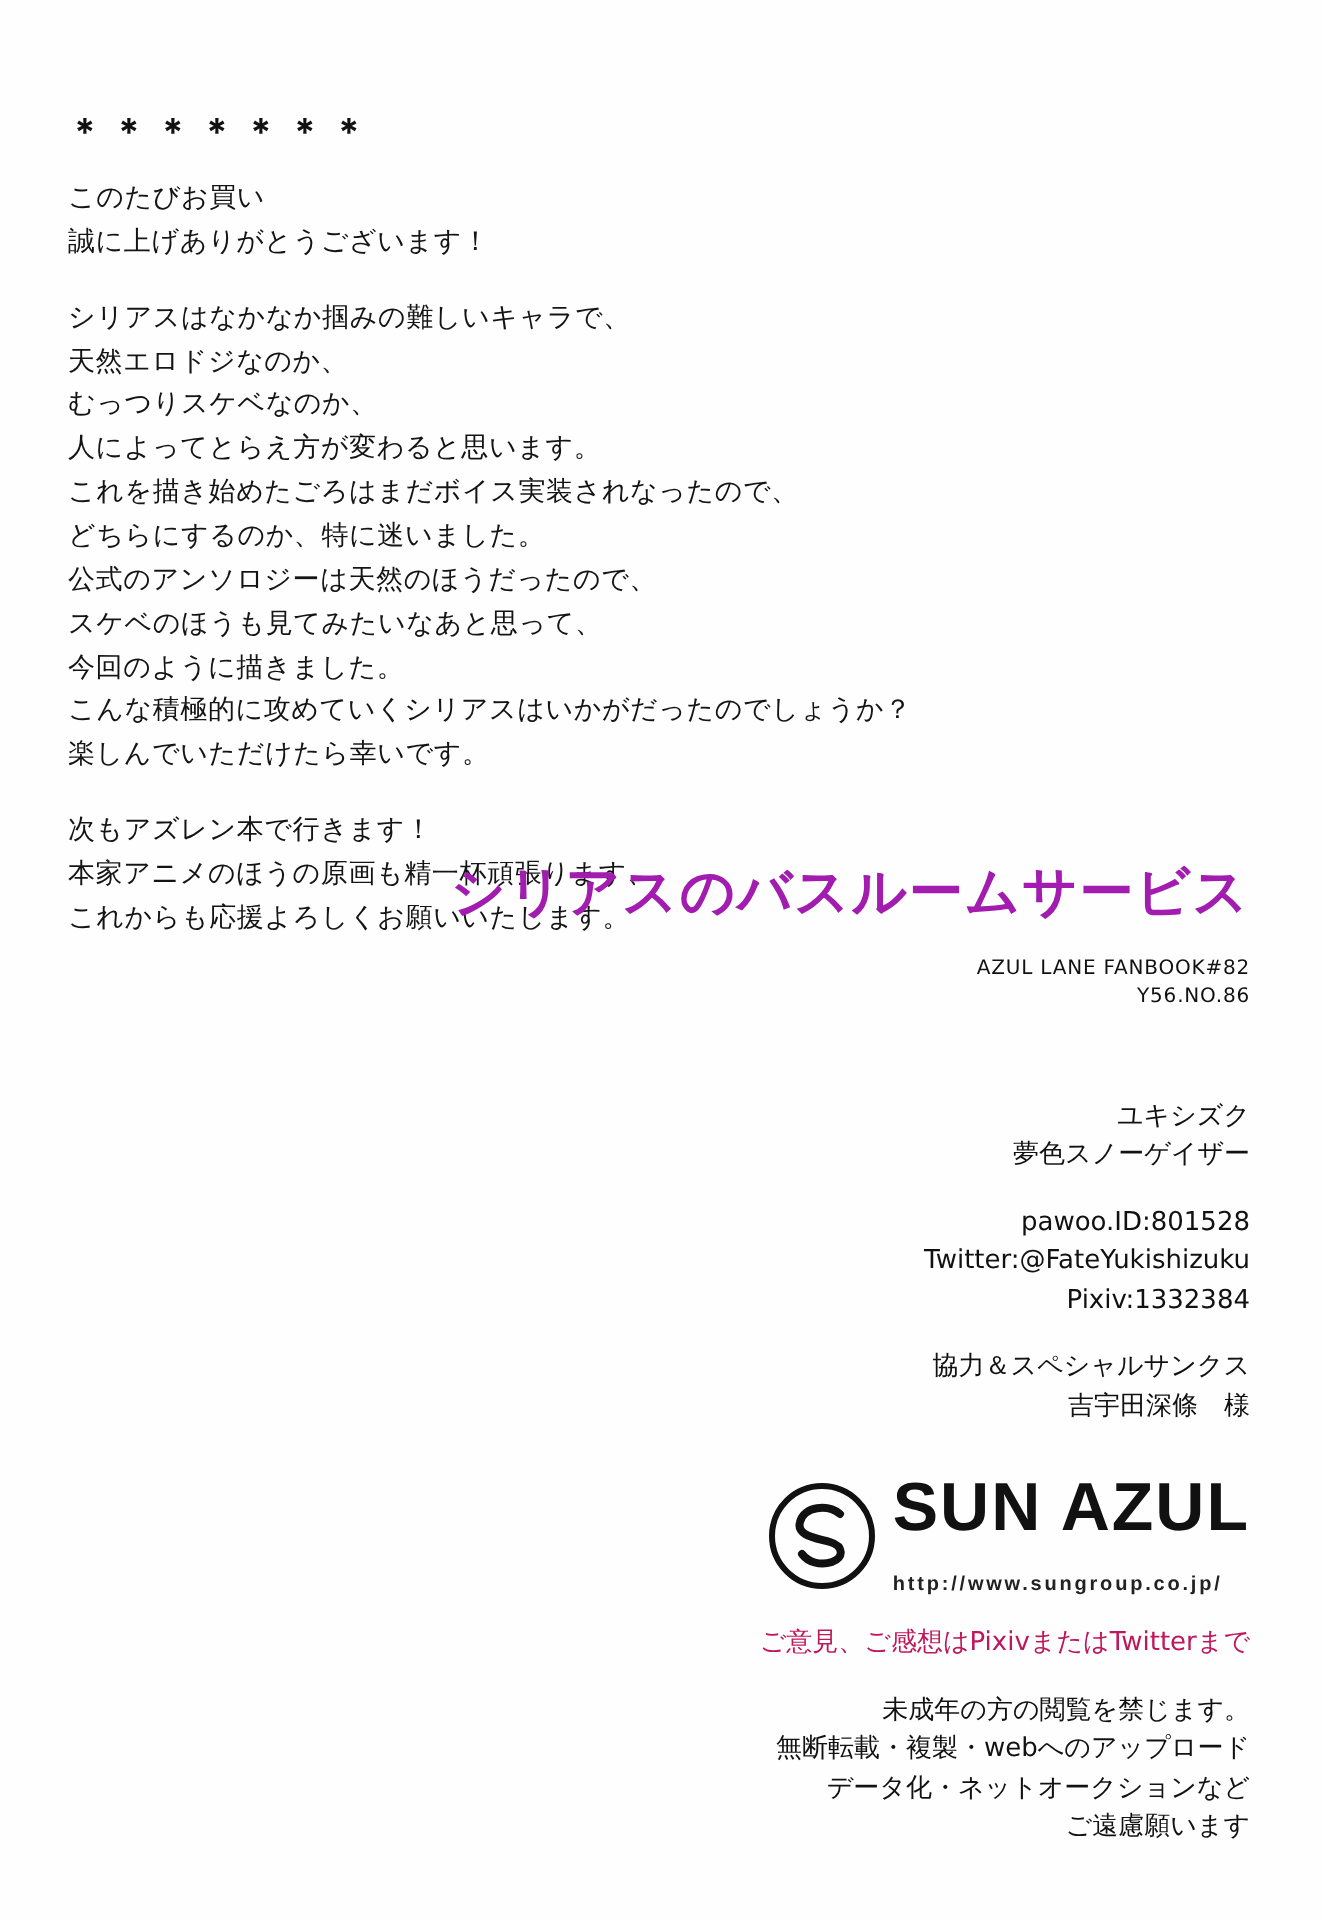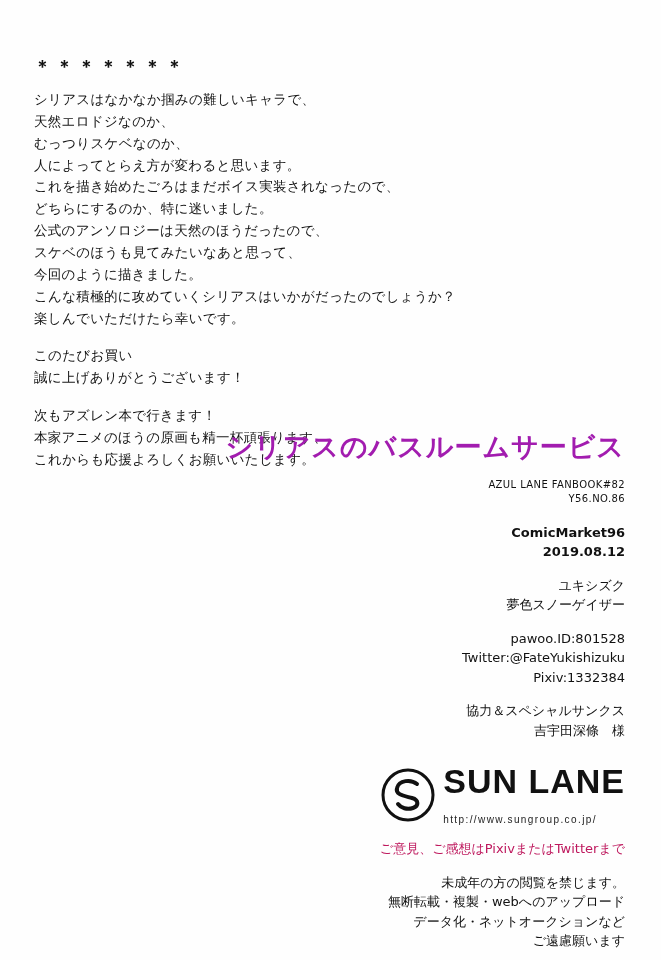--- a/index.html
+++ b/index.html
@@ -59,21 +59,21 @@
     letter-spacing: 1px;
     color: #a21caf;
     line-height: 1.1;
     margin-bottom: 16px;
   }
   .meta-small {
     font-size: 10px;
     line-height: 1.45;
     color: #111;
     letter-spacing: 0.4px;
-    margin-bottom: 16px;
+    margin-bottom: 28px;
   }
   .meta-line {
     font-size: 13px;
     line-height: 1.5;
     color: #111;
   }
   .block-gap { height: 14px; }
   .meta-bold { font-weight: bold; }
 
   
@@ -100,20 +100,21 @@
     line-height: 1;
     color: #111;
     font-family: "Liberation Sans", sans-serif;
   }
   .logo-url {
     font-size: 10px;
     letter-spacing: 1.4px;
     color: #222;
     margin-top: 16px;
     font-family: "Liberation Sans", sans-serif;
+    font-weight: bold;
   }
 
   .footer-note {
     font-size: 13px;
     line-height: 1.5;
     color: #be185d;
     margin-top: 14px;
   }
   .warning {
     font-size: 13px;
@@ -122,51 +123,47 @@
     margin-top: 14px;
   }
 </style>
 </head>
 <body>
 
 <div class="page">
 
   <div class="afterword">
     <div class="stars">＊＊＊＊＊＊＊</div>
+    <p class="aw-para">このたびお買い
+誠に上げありがとうございます！</p>
     <p class="aw-para">シリアスはなかなか掴みの難しいキャラで、
 天然エロドジなのか、
 むっつりスケベなのか、
 人によってとらえ方が変わると思います。
 これを描き始めたごろはまだボイス実装されなったので、
 どちらにするのか、特に迷いました。
 公式のアンソロジーは天然のほうだったので、
 スケベのほうも見てみたいなあと思って、
 今回のように描きました。
 こんな積極的に攻めていくシリアスはいかがだったのでしょうか？
 楽しんでいただけたら幸いです。</p>
-    <p class="aw-para">このたびお買い
-誠に上げありがとうございます！</p>
     <p class="aw-para">次もアズレン本で行きます！
 本家アニメのほうの原画も精一杯頑張ります、
 これからも応援よろしくお願いいたします。</p>
   </div>
 
   <div class="colophon">
 
     <div class="title-main">シリアスのバスルームサービス</div>
 
     <div class="meta-small">
       <div>AZUL LANE FANBOOK#82</div>
       <div>Y56.NO.86</div>
     </div>
 
-    <div>
-      <div class="meta-line meta-bold">ComicMarket96</div>
-      <div class="meta-line meta-bold">2019.08.12</div>
-    </div>
 
     <div class="block-gap"></div>
 
     <div>
       <div class="meta-line">ユキシズク</div>
       <div class="meta-line">夢色スノーゲイザー</div>
     </div>
 
     <div class="block-gap"></div>
 
@@ -187,21 +184,21 @@
 
 
     <div class="logo-row">
       <span class="logo-mark">
         <svg width="54" height="54" viewBox="0 0 54 54" xmlns="http://www.w3.org/2000/svg">
           <circle cx="27" cy="27" r="25" fill="none" stroke="#111" stroke-width="3"></circle>
           <path d="M36 16 C30 11, 18 12, 16 20 C14 27, 24 28, 31 30 C38 32, 38 38, 32 40 C26 42, 20 40, 17 36" fill="none" stroke="#111" stroke-width="4" stroke-linecap="round"></path>
         </svg>
       </span>
       <span class="logo-text-wrap">
-        <span class="logo-text">SUN LANE</span>
+        <span class="logo-text">SUN AZUL</span>
         <div class="logo-url">http://www.sungroup.co.jp/</div>
       </span>
     </div>
 
     <div class="footer-note">ご意見、ご感想はPixivまたはTwitterまで</div>
 
     <div class="warning" style="white-space: pre-line;">未成年の方の閲覧を禁じます。
 無断転載・複製・webへのアップロード
 データ化・ネットオークションなど
 ご遠慮願います</div>

